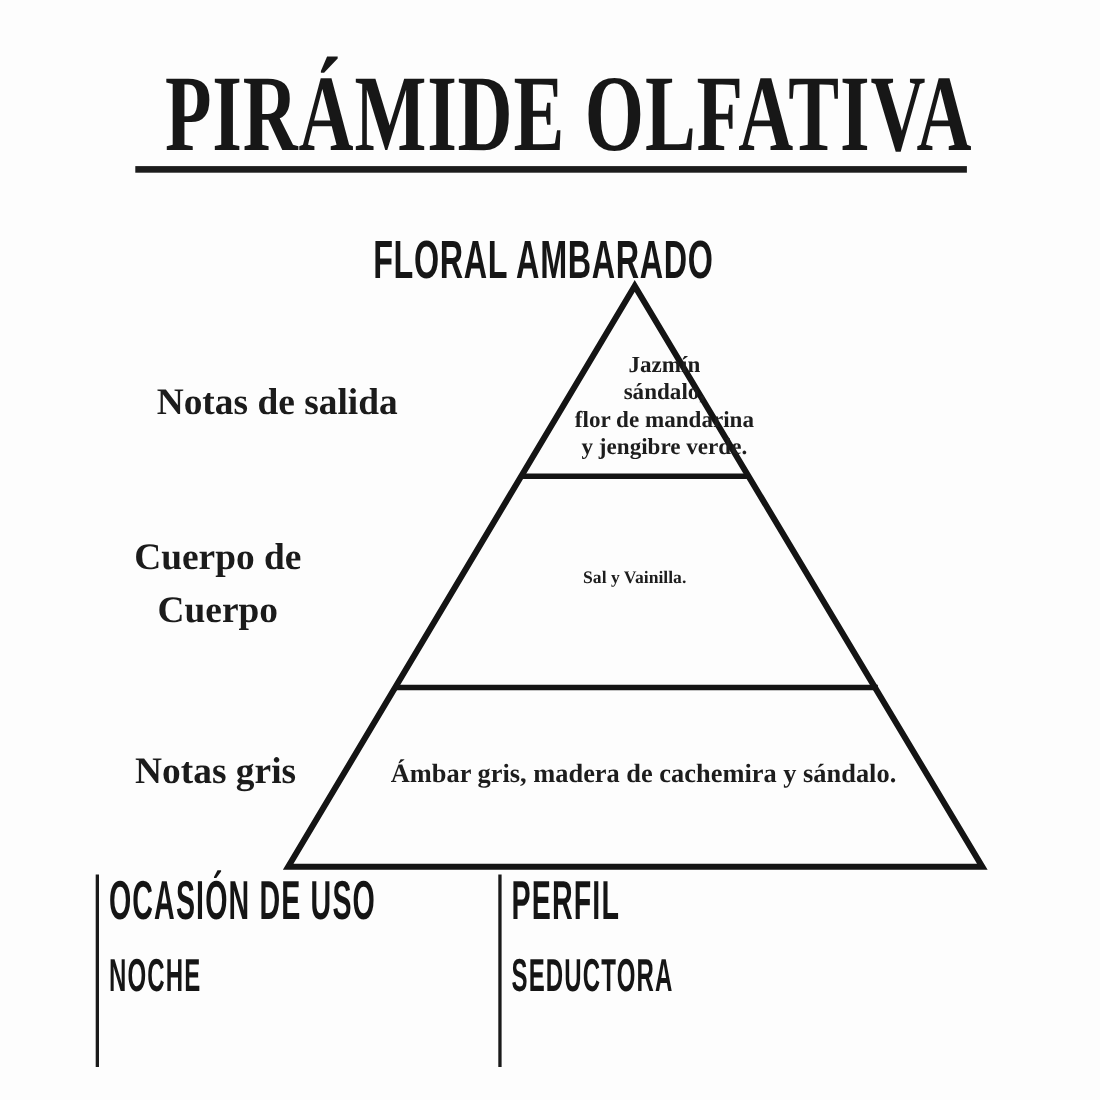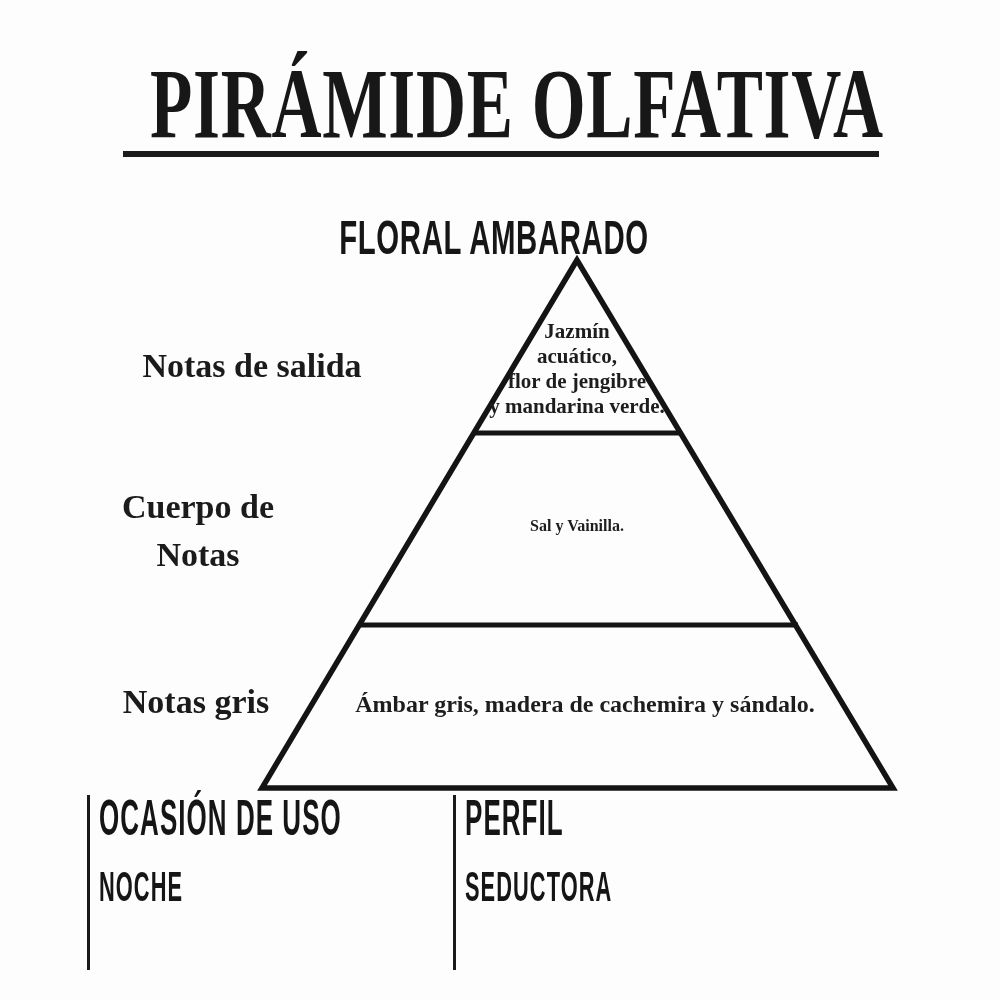--- a/index.html
+++ b/index.html
@@ -27,21 +27,21 @@
     color:#161616;transform:scaleX(0.60);white-space:nowrap;
   }
   
   .pyramid-svg{position:absolute;left:0;top:0;width:1000px;height:1000px;}
   .pyramid-svg polygon{fill:none;stroke:#141414;stroke-width:5.5;stroke-linejoin:miter;stroke-miterlimit:14;}
   .pyramid-svg line{stroke:#141414;stroke-width:5;}
   .pyr-text{
     position:absolute;text-align:center;font-family:"Liberation Serif",serif;
     font-weight:700;color:#1d1d1d;
   }
-  .pyr-top{left:452px;top:319px;width:250px;font-size:21px;line-height:25px;}
+  .pyr-top{left:479px;top:319px;width:250px;font-size:21px;line-height:25px;}
   .pyr-top span{display:block;}
   .pyr-heart{left:427px;top:513px;width:300px;font-size:16px;line-height:26px;}
   .pyr-base{left:335px;top:691px;width:500px;font-size:24px;line-height:26px;white-space:nowrap;}
   
   .side-label{
     position:absolute;text-align:center;font-family:"Liberation Serif",serif;
     font-weight:700;font-size:34px;color:#1b1b1b;line-height:48px;
   }
   .lbl-salida{left:102px;top:346px;width:300px;line-height:40px;}
   .lbl-cuerpo{left:88px;top:483px;width:220px;}
@@ -72,31 +72,31 @@
   <div class="subtitle">FLORAL AMBARADO</div>
 
   <svg class="pyramid-svg" viewBox="0 0 1000 1000" aria-hidden="true">
     <polygon points="577,260 262,788 893,788"></polygon>
     <line x1="473" y1="433" x2="681" y2="433"></line>
     <line x1="359" y1="625" x2="798" y2="625"></line>
   </svg>
 
   <div class="pyr-text pyr-top">
     <span>Jazmín</span>
-    <span>acuático,</span>
-    <span>flor de jengibre</span>
-    <span>y mandarina verde.</span>
+    <span>sándalo,</span>
+    <span>flor de mandarina</span>
+    <span>y jengibre verde.</span>
   </div>
   <div class="pyr-text pyr-heart">Sal y Vainilla.</div>
   <div class="pyr-text pyr-base">Ámbar gris, madera de cachemira y sándalo.</div>
 
   <div class="side-label lbl-salida">Notas de salida</div>
   <div class="side-label lbl-cuerpo">
     <span>Cuerpo de</span>
-    <span>Notas</span>
+    <span>Cuerpo</span>
   </div>
   <div class="side-label lbl-base">Notas gris</div>
 
   <div class="vline vline-left"></div>
   <div class="vline vline-right"></div>
 
   <div class="cond cell-heading col1">OCASIÓN DE USO</div>
   <div class="cond cell-value col1">NOCHE</div>
 
   <div class="cond cell-heading col2">PERFIL</div>

